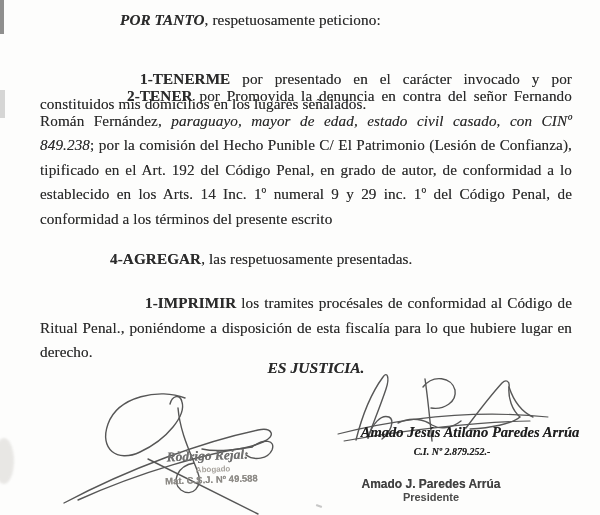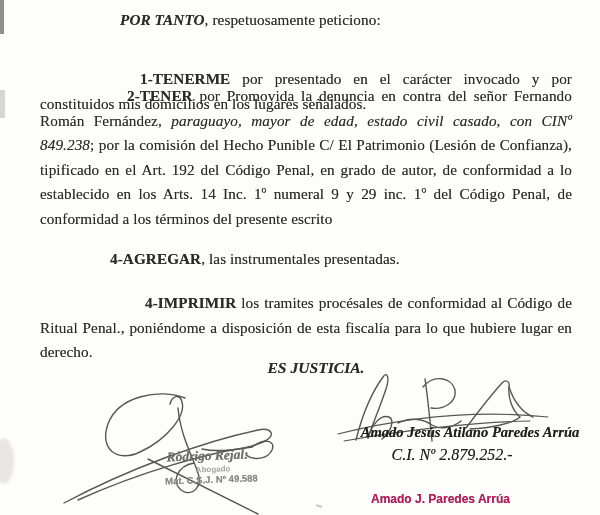--- a/index.html
+++ b/index.html
@@ -48,53 +48,53 @@
   }
   .sig-right-text {
     position:absolute; left:335px; top:425px; width:270px;
     text-align:center; line-height:1;
   }
   .sr-name {
     font-weight:bold; font-style:italic; font-size:14.6px; color:#1f1f1f; margin:0;
     white-space:nowrap; text-shadow:0 0 0.4px rgba(31,31,31,0.6);
   }
   .sr-id {
-    font-weight:normal; font-style:italic; font-size:16px; color:#1f1f1f;
+    font-weight:bold; font-style:italic; font-size:10px; color:#1f1f1f;
     margin:7px 36px 0 0; text-shadow:0 0 0.4px rgba(31,31,31,0.6);
   }
   .stamp-right {
     position:absolute; left:356px; top:478px; width:150px;
     text-align:center; line-height:1;
     font-family:"Liberation Sans", sans-serif;
   }
   .stamp-right .srs-name {
-    font-size:12px; font-weight:bold; color:#be185d; margin:15px; white-space:nowrap;
+    font-size:12px; font-weight:bold; color:#404040; margin:0; white-space:nowrap;
     text-shadow:0 0 0.5px rgba(46,46,46,0.6);
   }
   .stamp-right .srs-title { font-size:11px; font-weight:bold; color:#4a4a4a; margin:2px 0 0 0; }
   
   .art-a { position:absolute; left:0; top:0;  width:4px;  height:34px; background:#6a6a6a; opacity:.75; }
   .art-b { position:absolute; left:0; top:90px; width:5px; height:28px; background:#c4c4c4; opacity:.7; }
   .art-c { position:absolute; left:-6px; top:438px; width:20px; height:46px; background:#d8d6d2; border-radius:50%; opacity:.55; filter:blur(1px); }
   .art-d { position:absolute; left:316px; top:505px; width:6px; height:2px; background:#b9b9b9; transform:rotate(20deg); opacity:.8; }
 </style>
 </head>
 <body>
 
 <div class="page">
 
   <p class="para intro"><span class="bi">POR TANTO</span><span>, respetuosamente peticiono:</span></p>
 
   <p class="para p1"><span class="lead">1-TENERME</span><span> por presentado en el carácter invocado y por constituidos mis domicilios en los lugares señalados.</span></p>
 
   <p class="para p2"><span class="lead">2-TENER</span><span> por Promovida la denuncia en contra del señor Fernando Román Fernández, </span><span class="it">paraguayo, mayor de edad, estado civil casado, con CINº 849.238</span><span>; por la comisión del Hecho Punible C/ El Patrimonio (Lesión de Confianza), tipificado en el Art. 192 del Código Penal, en grado de autor, de conformidad a lo establecido en los Arts. 14 Inc. 1º numeral 9 y 29 inc. 1º del Código Penal, de conformidad a los términos del presente escrito</span></p>
 
-  <p class="para p3"><span class="lead">4-AGREGAR</span><span>, las instrumentales presentadas.</span></p>
+  <p class="para p3"><span class="lead">4-AGREGAR</span><span>, las respetuosamente presentadas.</span></p>
 
-  <p class="para p4"><span class="lead">4-IMPRIMIR</span><span> los tramites procésales de conformidad al Código de Ritual Penal., poniéndome a disposición de esta fiscalía para lo que hubiere lugar en derecho.</span></p>
+  <p class="para p4"><span class="lead">1-IMPRIMIR</span><span> los tramites procésales de conformidad al Código de Ritual Penal., poniéndome a disposición de esta fiscalía para lo que hubiere lugar en derecho.</span></p>
 
   <p class="closing">ES JUSTICIA.</p>
 
   <svg class="sig-svg" width="600" height="515" viewBox="0 0 600 515">
     <g fill="none" stroke="#3a3a3a" stroke-width="1.4" stroke-linecap="round" opacity="0.85">
       <path d="M185,398 C160,388 118,396 108,424 C99,449 117,463 140,452 C168,439 186,415 182,402 C180,393 172,396 170,404"></path>
       <path d="M178,408 C180,432 190,452 197,470 C204,487 192,498 181,490 C171,482 177,466 194,463"></path>
       <path d="M64,503 C130,468 205,441 258,430 C272,427 277,436 263,442 C243,451 215,452 202,449"></path>
       <path d="M78,500 C140,472 210,452 252,447"></path>
       <path d="M252,447 C264,438 276,440 272,450 C268,459 254,461 246,455"></path>
@@ -119,19 +119,20 @@
     <p class="sl-reg">Mat. C.S.J. Nº 49.588</p>
   </div>
 
   <div class="sig-right-text">
     <p class="sr-name">Amado Jesús Atilano Paredes Arrúa</p>
     <p class="sr-id">C.I. Nº 2.879.252.-</p>
   </div>
 
   <div class="stamp-right">
     <p class="srs-name">Amado J. Paredes Arrúa</p>
+    <p class="srs-title">Presidente</p>
   </div>
 
   <div class="art-a"></div>
   <div class="art-b"></div>
   <div class="art-c"></div>
   <div class="art-d"></div>
 </div>
 
 </body></html>

